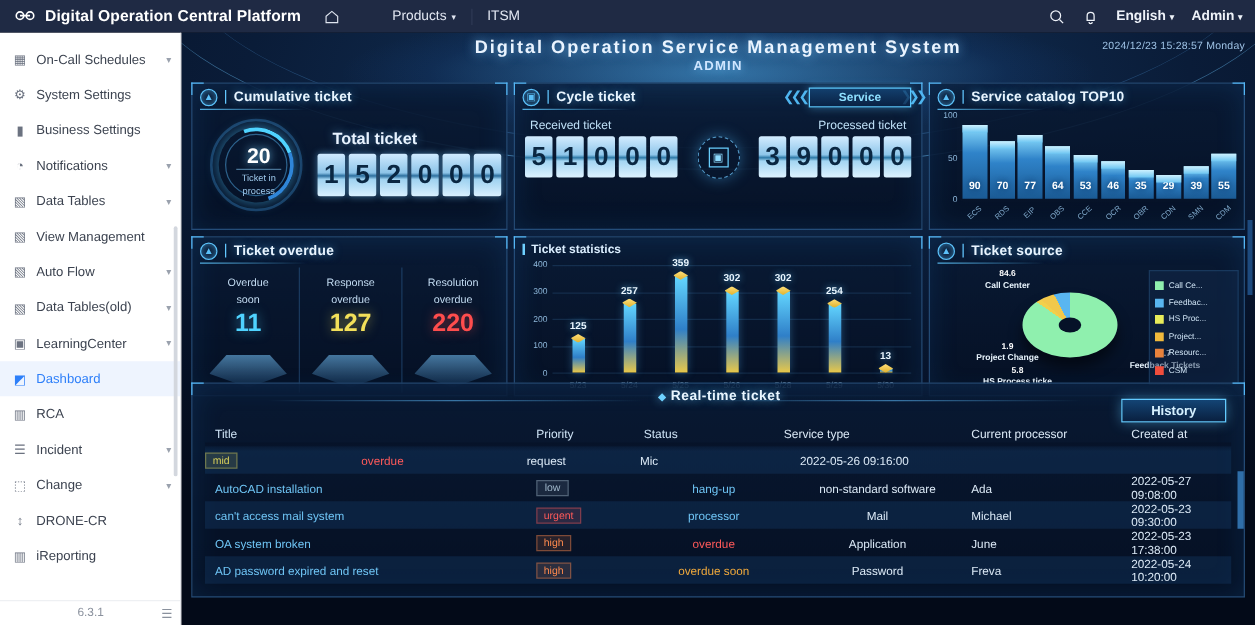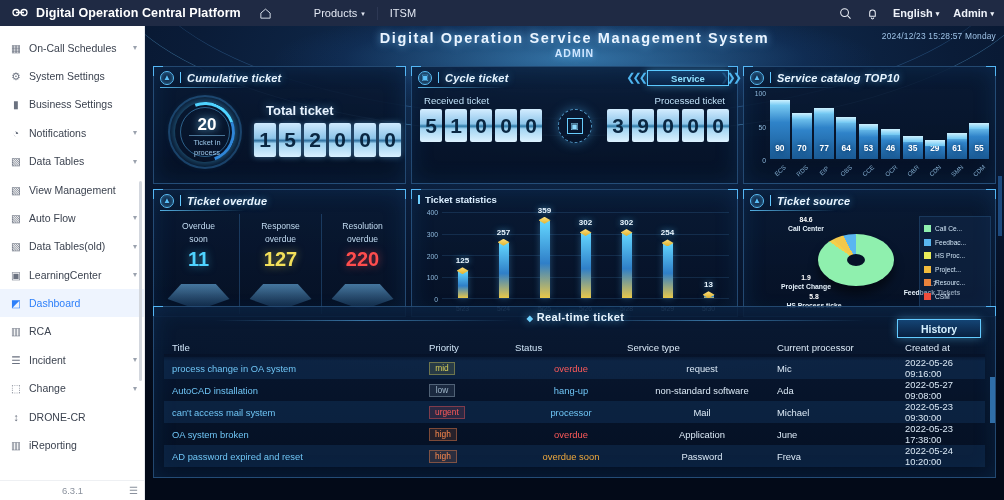--- a/index.html
+++ b/index.html
@@ -102,21 +102,21 @@
   }
   .panel::before { top:-1px; left:-1px; border-width:1px 0 0 1px; }
   .panel::after  { top:-1px; right:-1px; border-width:1px 1px 0 0; }
   .panel-head { display:flex; align-items:center; height:21px; padding-left:6px; gap:6px; position:relative;}
   .hex-ic {
     width:14px;height:14px;border:1px solid #5bc0f8;border-radius:50%;
     display:flex;align-items:center;justify-content:center;color:#5bc0f8;font-size:8px;
     box-shadow:0 0 6px rgba(90,190,250,.5) inset;
   }
   .head-bar { width:1px; height:11px; background:#63c8ff; }
-  .panel-title { font-size:11px; font-weight:700; color:#e8f5ff; letter-spacing:.2px; text-shadow:0 0 7px rgba(90,190,255,.6);font-style:italic; }
+  .panel-title { font-size:11px; font-weight:700; color:#e8f5ff; letter-spacing:.2px; text-shadow:0 0 7px rgba(90,190,255,.6); }
   .head-underline{
     position:absolute; left:6px; bottom:0px; width:86px; height:1px;
     background:linear-gradient(90deg, rgba(95,200,255,.85), rgba(95,200,255,0));
   }
 
   
   #p-cumulative { left:8px; top:40px; width:253px; height:118px; }
   .gauge {
     position:absolute; left:14px; top:28px; width:74px; height:74px; border-radius:50%;
     border:2px solid rgba(60,140,210,.35);
@@ -610,21 +610,21 @@
               <div class="cat-x">OBR</div>
             </div>
             <div class="cat-col">
               <div class="cat-b" style="height:28.999999999999996%">
                 <div class="cat-v">29</div>
               </div>
               <div class="cat-x">CDN</div>
             </div>
             <div class="cat-col">
               <div class="cat-b" style="height:39%">
-                <div class="cat-v">61</div>
+                <div class="cat-v">39</div>
               </div>
               <div class="cat-x">SMN</div>
             </div>
             <div class="cat-col">
               <div class="cat-b" style="height:55.00000000000001%">
                 <div class="cat-v">55</div>
               </div>
               <div class="cat-x">CDM</div>
             </div>
           </div>
@@ -695,21 +695,20 @@
         <div class="th">
           <div class="c-title">Title</div>
           <div class="c-pri">Priority</div>
           <div class="c-sta">Status</div>
           <div class="c-svc">Service type</div>
           <div class="c-proc">Current processor</div>
           <div class="c-date">Created at</div>
         </div>
         <div id="tbl-body">
             <div class="tr">
-              <div class="c-title">process change in OA system</div>
               <div class="c-pri">
                 <span class="badge" style="color:#d8cf5a;border-color:#d8cf5a66;background:#d8cf5a22">mid</span>
               </div>
               <div class="c-sta" style="color:#ff5a5a">overdue</div>
               <div class="c-svc">request</div>
               <div class="c-proc">Mic</div>
               <div class="c-date">2022-05-26 09:16:00</div>
             </div>
             <div class="tr">
               <div class="c-title">AutoCAD installation</div>

